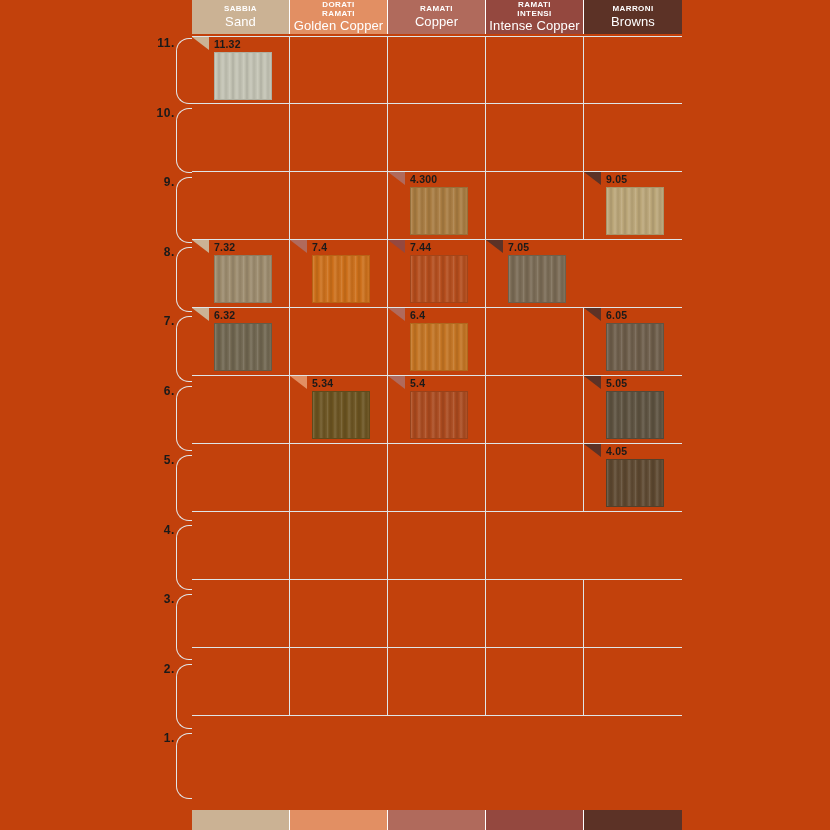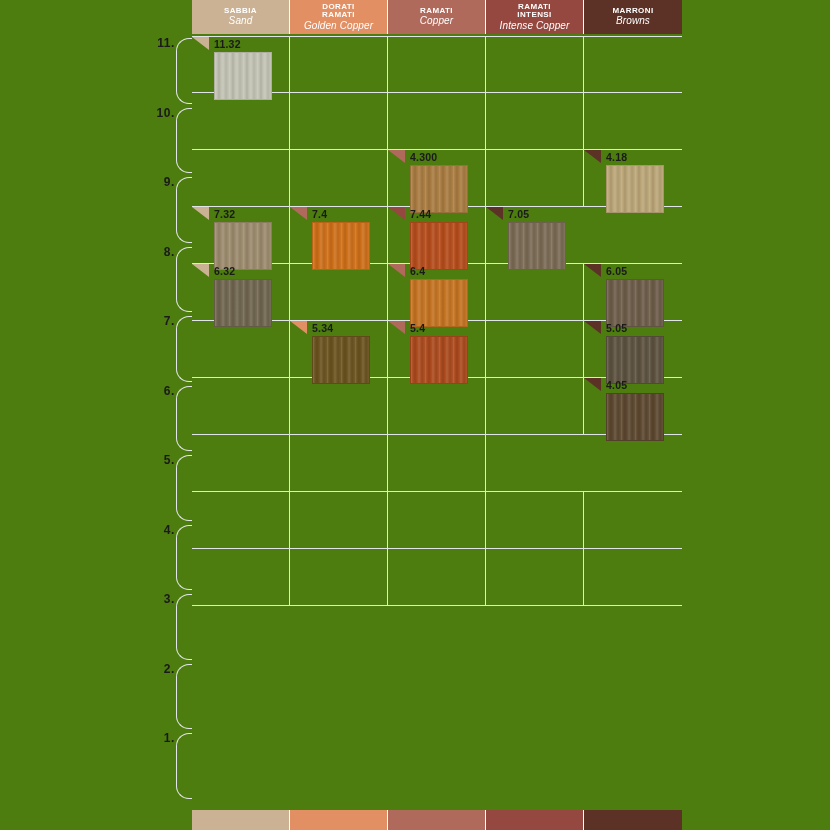--- a/index.html
+++ b/index.html
@@ -9,21 +9,21 @@
     width: 830px; height: 830px;
     background: #ffffff;
     font-family: "Liberation Sans", "DejaVu Sans", sans-serif;
     overflow: hidden;
   }
 
   #chart-root {
     position: relative;
     width: 830px;
     height: 830px;
-    background: #4d7c0f;
+    background: #c2410c;
   }
 
   
   .header-band {
     position: absolute;
     left: 192px;
     top: 0px;
     width: 490px;
     height: 34px;
     display: flex;
@@ -43,39 +43,38 @@
   }
   .header-cell:last-child { border-right: none; }
   .header-name {
     font-size: 8px;
     font-weight: bold;
     letter-spacing: 0.4px;
     text-transform: uppercase;
     white-space: pre-line;
   }
   .header-sub {
-    font-size: 10px;
-    font-style: italic;
+    font-size: 13px;
     letter-spacing: 0.1px;
     margin-top: 1px;
   }
 
   
   .grid-area {
     position: absolute;
     left: 192px;
     top: 36px;
     width: 490px;
     height: 765px;
   }
 
   .grid-row {
     position: relative;
     width: 490px;
-    height: 57px;
+    height: 68px;
     display: flex;
     border-bottom: 1px solid #dfe5e8;
   }
   .grid-row:first-child { border-top: 1px solid #dfe5e8; }
 
   .grid-cell {
     position: relative;
     width: 98px;
     height: 100%;
     border-right: 1px solid #dfe5e8;
@@ -279,21 +278,21 @@
         <div class="grid-cell"></div>
         <div class="grid-cell"></div>
         <div class="grid-cell">
           <span class="corner-flag" style="border-top-color: rgb(176, 106, 92);"></span>
           <span class="swatch-code">4.300</span>
           <span class="swatch" style="background: rgb(169, 124, 65);"></span>
         </div>
         <div class="grid-cell"></div>
         <div class="grid-cell">
           <span class="corner-flag" style="border-top-color: rgb(92, 50, 38);"></span>
-          <span class="swatch-code">4.18</span>
+          <span class="swatch-code">9.05</span>
           <span class="swatch" style="background: rgb(187, 166, 120);"></span>
         </div>
       </div>
       <div class="grid-row">
         <div class="grid-cell">
           <span class="corner-flag" style="border-top-color: rgb(203, 178, 148);"></span>
           <span class="swatch-code">7.32</span>
           <span class="swatch" style="background: rgb(156, 139, 109);"></span>
         </div>
         <div class="grid-cell">

